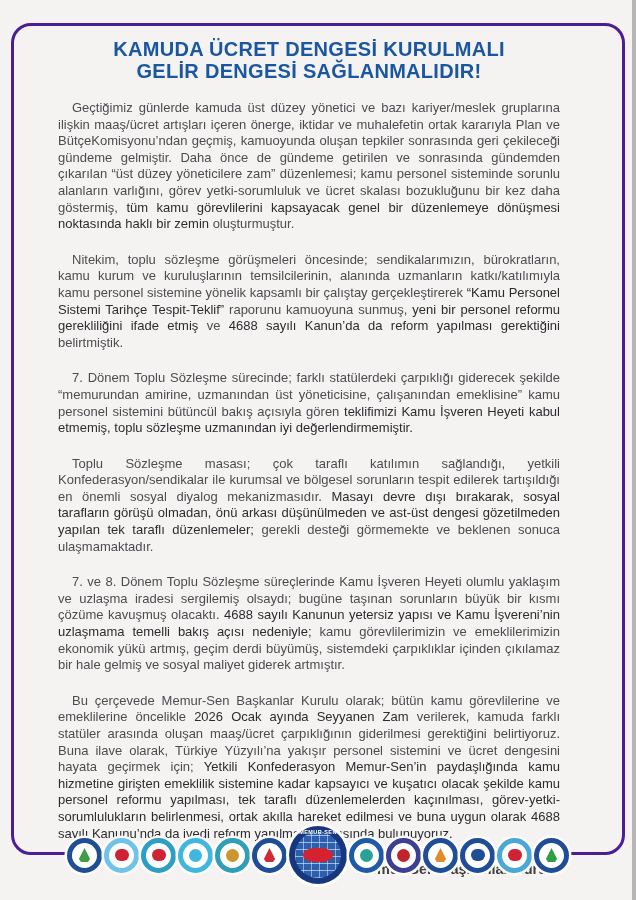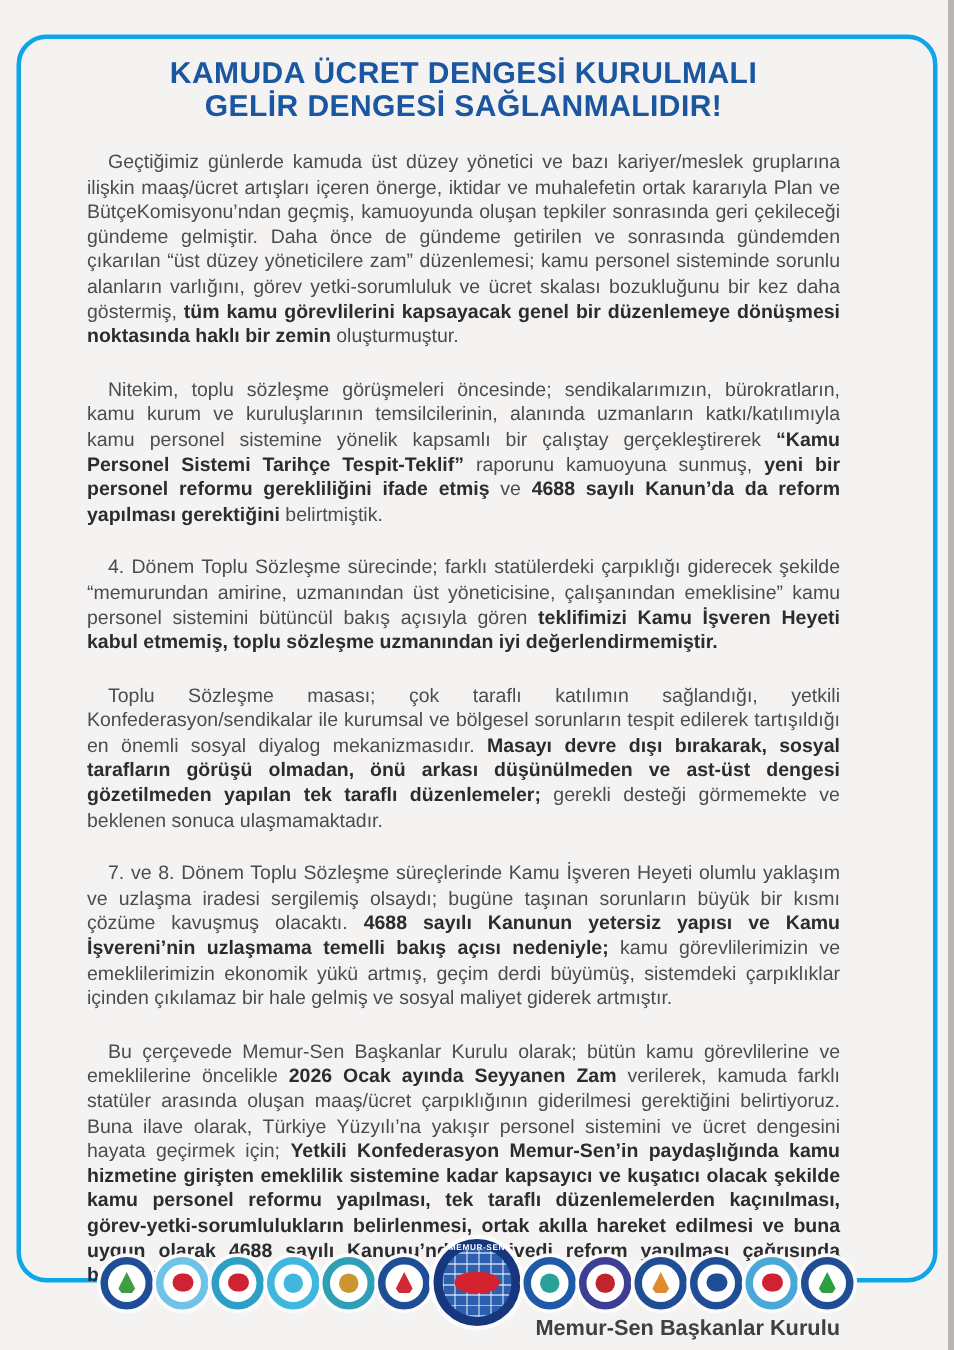--- a/index.html
+++ b/index.html
@@ -9,21 +9,21 @@
     font-family:"Liberation Sans","DejaVu Sans",sans-serif;
     position:relative;overflow:hidden;
   }
   .scan-edge{
     position:absolute;right:0;top:0;width:4px;height:900px;
     background:#b8b5b5;
   }
   .frame{
     position:absolute;left:11px;top:23px;
     width:608px;height:826px;
-    border:3px solid #0ea5e9;
+    border:3px solid #4c1d95;
     border-radius:20px;
     box-sizing:content-box;
   }
   .content{
     position:absolute;left:44px;right:62px;top:0;
   }
   .title{
     margin-top:12px;
     text-align:center;
     color:#1a57a0;
@@ -35,21 +35,21 @@
   .paragraphs p{
     margin:0 0 19px 0;
     font-size:13px;
     line-height:16.6px;
     color:#4b4c50;
     text-align:justify;
     text-indent:14px;
   }
   .paragraphs{margin-top:18px;}
   .paragraphs .b{
-    font-weight:700;
+    font-weight:400;
     color:#2b2c30;
   }
   .signature{
     text-align:right;
     font-weight:700;
     font-size:14.5px;
     color:#404040;
     margin-top:2px;
   }
   .logo-row{
@@ -104,21 +104,21 @@
 
 <div class="frame">
   <div class="content">
     <div class="title">
       <div>KAMUDA ÜCRET DENGESİ KURULMALI</div>
       <div>GELİR DENGESİ SAĞLANMALIDIR!</div>
     </div>
     <div class="paragraphs">
         <p><span>Geçtiğimiz günlerde kamuda üst düzey yönetici ve bazı kariyer/meslek gruplarına ilişkin maaş/ücret artışları içeren önerge, iktidar ve muhalefetin ortak kararıyla Plan ve BütçeKomisyonu’ndan geçmiş, kamuoyunda oluşan tepkiler sonrasında geri çekileceği gündeme gelmiştir. Daha önce de gündeme getirilen ve sonrasında gündemden çıkarılan “üst düzey yöneticilere zam” düzenlemesi; kamu personel sisteminde sorunlu alanların varlığını, görev yetki-sorumluluk ve ücret skalası bozukluğunu bir kez daha göstermiş, </span><span class="b">tüm kamu görevlilerini kapsayacak genel bir düzenlemeye dönüşmesi noktasında haklı bir zemin</span><span> oluşturmuştur.</span></p>
         <p><span>Nitekim, toplu sözleşme görüşmeleri öncesinde; sendikalarımızın, bürokratların, kamu kurum ve kuruluşlarının temsilcilerinin, alanında uzmanların katkı/katılımıyla kamu personel sistemine yönelik kapsamlı bir çalıştay gerçekleştirerek </span><span class="b">“Kamu Personel Sistemi Tarihçe Tespit-Teklif”</span><span> raporunu kamuoyuna sunmuş, </span><span class="b">yeni bir personel reformu gerekliliğini ifade etmiş</span><span> ve </span><span class="b">4688 sayılı Kanun’da da reform yapılması gerektiğini</span><span> belirtmiştik.</span></p>
-        <p><span>4. Dönem Toplu Sözleşme sürecinde; farklı statülerdeki çarpıklığı giderecek şekilde “memurundan amirine, uzmanından üst yöneticisine, çalışanından emeklisine” kamu personel sistemini bütüncül bakış açısıyla gören </span><span class="b">teklifimizi Kamu İşveren Heyeti kabul etmemiş, toplu sözleşme uzmanından iyi değerlendirmemiştir.</span></p>
+        <p><span>7. Dönem Toplu Sözleşme sürecinde; farklı statülerdeki çarpıklığı giderecek şekilde “memurundan amirine, uzmanından üst yöneticisine, çalışanından emeklisine” kamu personel sistemini bütüncül bakış açısıyla gören </span><span class="b">teklifimizi Kamu İşveren Heyeti kabul etmemiş, toplu sözleşme uzmanından iyi değerlendirmemiştir.</span></p>
         <p><span>Toplu Sözleşme masası; çok taraflı katılımın sağlandığı, yetkili Konfederasyon/sendikalar ile kurumsal ve bölgesel sorunların tespit edilerek tartışıldığı en önemli sosyal diyalog mekanizmasıdır. </span><span class="b">Masayı devre dışı bırakarak, sosyal tarafların görüşü olmadan, önü arkası düşünülmeden ve ast-üst dengesi gözetilmeden yapılan tek taraflı düzenlemeler;</span><span> gerekli desteği görmemekte ve beklenen sonuca ulaşmamaktadır.</span></p>
         <p><span>7. ve 8. Dönem Toplu Sözleşme süreçlerinde Kamu İşveren Heyeti olumlu yaklaşım ve uzlaşma iradesi sergilemiş olsaydı; bugüne taşınan sorunların büyük bir kısmı çözüme kavuşmuş olacaktı. </span><span class="b">4688 sayılı Kanunun yetersiz yapısı ve Kamu İşvereni’nin uzlaşmama temelli bakış açısı nedeniyle;</span><span> kamu görevlilerimizin ve emeklilerimizin ekonomik yükü artmış, geçim derdi büyümüş, sistemdeki çarpıklıklar içinden çıkılamaz bir hale gelmiş ve sosyal maliyet giderek artmıştır.</span></p>
         <p><span>Bu çerçevede Memur-Sen Başkanlar Kurulu olarak; bütün kamu görevlilerine ve emeklilerine öncelikle </span><span class="b">2026 Ocak ayında Seyyanen Zam</span><span> verilerek, kamuda farklı statüler arasında oluşan maaş/ücret çarpıklığının giderilmesi gerektiğini belirtiyoruz. Buna ilave olarak, Türkiye Yüzyılı’na yakışır personel sistemini ve ücret dengesini hayata geçirmek için; </span><span class="b">Yetkili Konfederasyon Memur-Sen’in paydaşlığında kamu hizmetine girişten emeklilik sistemine kadar kapsayıcı ve kuşatıcı olacak şekilde kamu personel reformu yapılması, tek taraflı düzenlemelerden kaçınılması, görev-yetki-sorumlulukların belirlenmesi, ortak akılla hareket edilmesi ve buna uygun olarak 4688 sayılı Kanunu’nda da ivedi reform yapılması çağrısında bulunuyoruz.</span></p>
       </div>
     <div class="signature">Memur-Sen Başkanlar Kurulu</div>
   </div>
 </div>
 
 <div class="logo-row">
     <div class="logo" title="Kültür Memur-Sen" style="border-color: rgb(31, 78, 150);">

